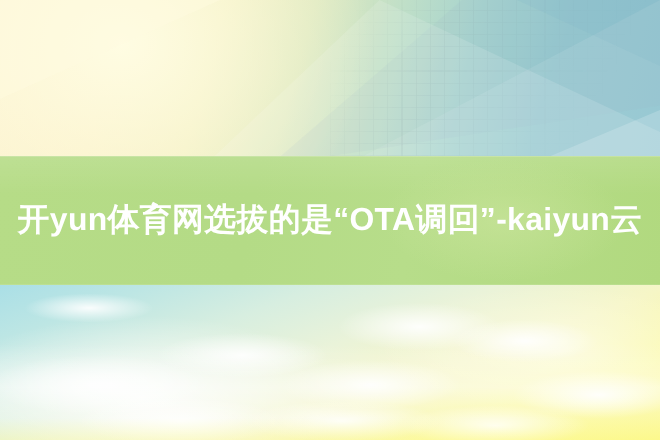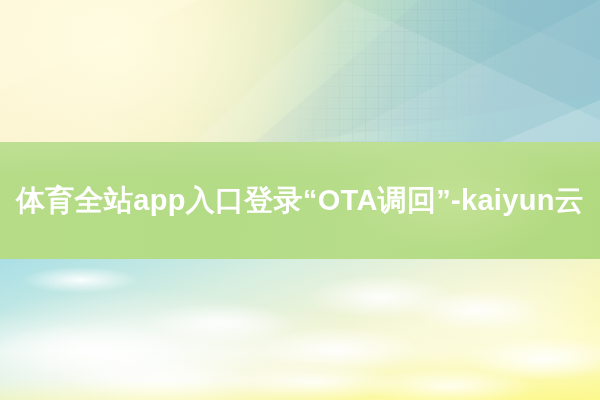--- a/index.html
+++ b/index.html
@@ -171,21 +171,21 @@
         <polygon points="500,142 600,142 600,100" fill="#ffffff" opacity="0.18"></polygon>
         <polygon points="0,0 200,0 0,90" fill="#fffbe0" opacity="0.45"></polygon>
       </svg>
     </div>
 
     <div class="grid-texture"></div>
   </div>
 
   <div class="title-band">
     <div class="band-soft-blob"></div>
-    <div class="title-line">体育全站app入口登录“OTA调回”-kaiyun云</div>
+    <div class="title-line">开yun体育网选拔的是“OTA调回”-kaiyun云</div>
   </div>
 
   <div class="sky-scene">
     <div class="sky-base"></div>
     <div class="haze-left"></div>
     <div class="haze-right"></div>
 
     <div class="cloud" style="left:-40px; top:56px; width:260px; height:70px;"></div>
     <div class="cloud" style="left:120px; top:38px; width:200px; height:52px;"></div>
     <div class="cloud" style="left:232px; top:62px; width:210px; height:58px;"></div>

